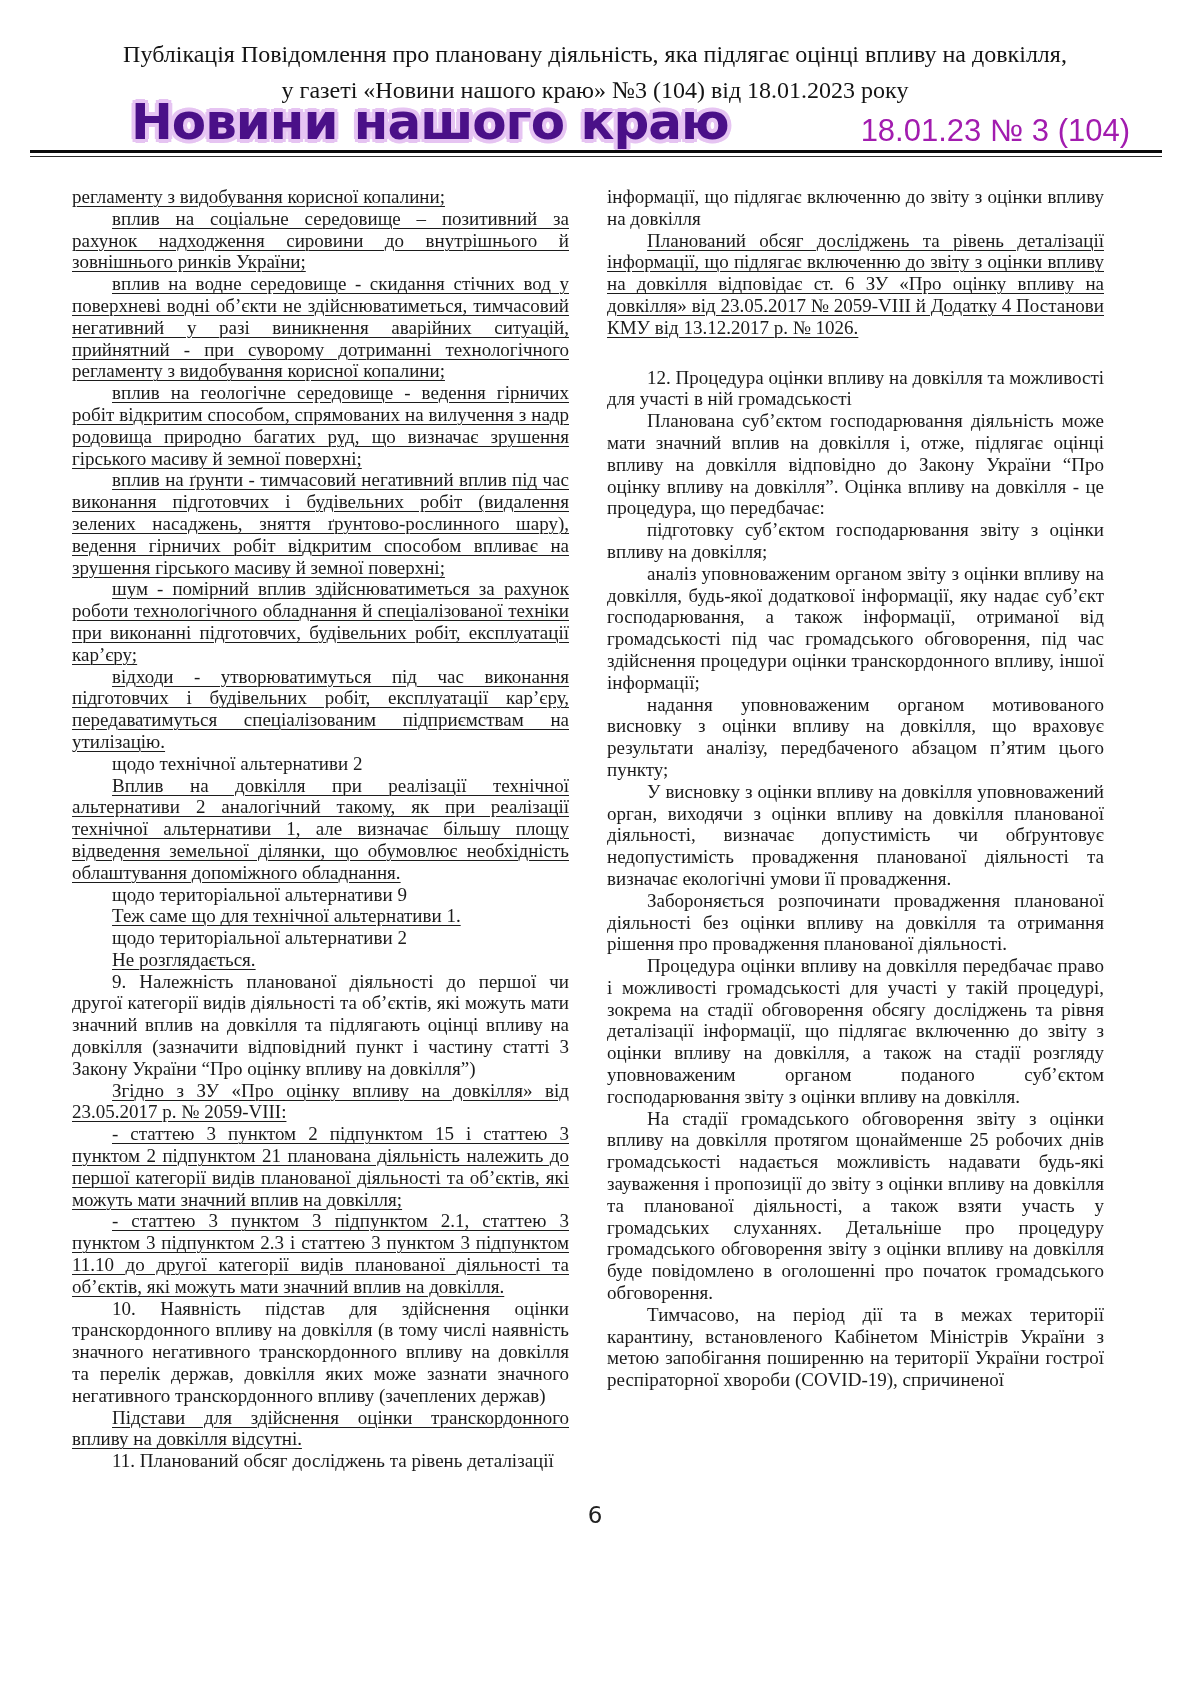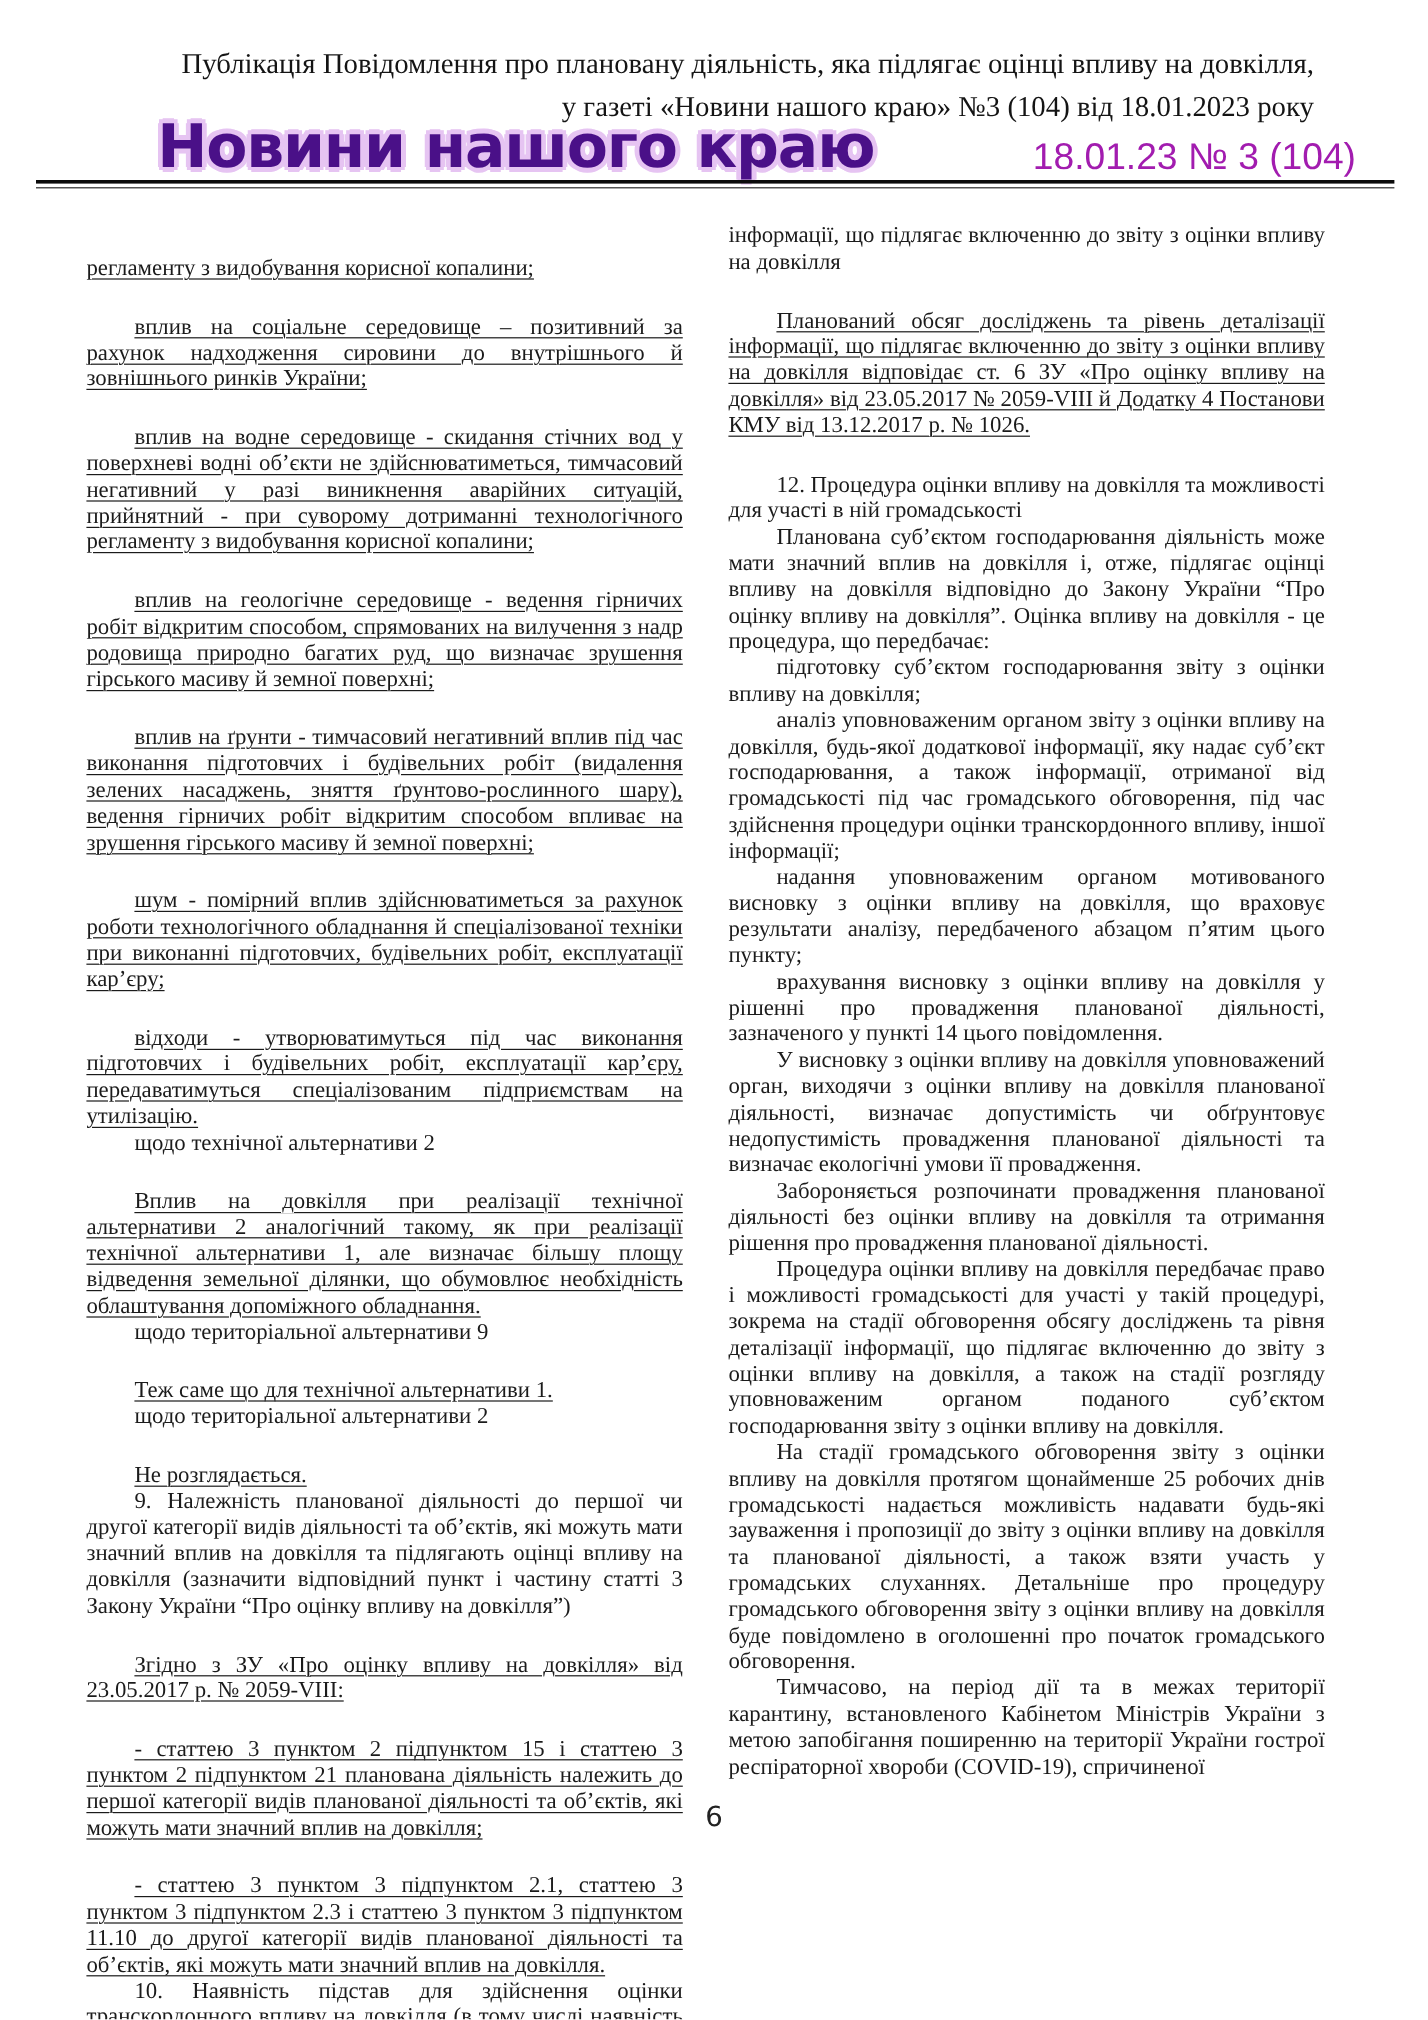--- a/index.html
+++ b/index.html
@@ -6,21 +6,21 @@
   .page{
     position:relative;
     width:1190px;height:1683px;
     background:#ffffff;
     font-family:"Liberation Serif", serif;
     color:#1b1b1b;
     overflow:hidden;
   }
   .header{
     position:absolute;top:36px;left:95px;width:1000px;
-    text-align:right;
+    text-align:center;
     font-size:24px;line-height:36px;
     color:#141414;
   }
   .masthead{
     position:absolute;top:94px;left:86px;
     font-family:"DejaVu Sans", sans-serif;
     font-weight:bold;
     font-size:50px;line-height:56px;
     letter-spacing:-1px;
     color:#4a1088;
@@ -48,21 +48,21 @@
   .col{
     position:absolute;top:186px;width:497px;
     font-size:19px;line-height:21.8px;
     text-align:justify;
     color:#1b1b1b;
   }
   .col-left{left:72px;}
   .col-right{left:607px;}
   .col p{margin:0;padding:0;}
   .col p.ind{text-indent:40px;}
-  .col p.u{text-decoration:underline;text-underline-offset:3px;text-decoration-thickness:1px;margin-top:27px;}
+  .col p.u{text-decoration:underline;text-underline-offset:3px;text-decoration-thickness:1px;}
   .col p.gap{margin-top:28px;}
   .pageno{
     position:absolute;top:1502px;left:0;width:100%;
     text-align:center;
     font-family:"DejaVu Sans", sans-serif;
     font-size:23px;color:#222;
   }
 </style>
 </head>
 <body>
@@ -105,21 +105,20 @@
     </div>
 
   <div class="col col-right">
       <p class="">інформації, що підлягає включенню до звіту з оцінки впливу на довкілля</p>
       <p class="ind u ">Планований обсяг досліджень та рівень деталізації інформації, що підлягає включенню до звіту з оцінки впливу на довкілля відповідає ст. 6 ЗУ «Про оцінку впливу на довкілля» від 23.05.2017 № 2059-VIII й Додатку 4 Постанови КМУ від 13.12.2017 р. № 1026.</p>
       <p class="ind gap">12. Процедура оцінки впливу на довкілля та можливості для участі в ній громадськості</p>
       <p class="ind ">Планована суб’єктом господарювання діяльність може мати значний вплив на довкілля і, отже, підлягає оцінці впливу на довкілля відповідно до Закону України “Про оцінку впливу на довкілля”. Оцінка впливу на довкілля - це процедура, що передбачає:</p>
       <p class="ind ">підготовку суб’єктом господарювання звіту з оцінки впливу на довкілля;</p>
       <p class="ind ">аналіз уповноваженим органом звіту з оцінки впливу на довкілля, будь-якої додаткової інформації, яку надає суб’єкт господарювання, а також інформації, отриманої від громадськості під час громадського обговорення, під час здійснення процедури оцінки транскордонного впливу, іншої інформації;</p>
       <p class="ind ">надання уповноваженим органом мотивованого висновку з оцінки впливу на довкілля, що враховує результати аналізу, передбаченого абзацом п’ятим цього пункту;</p>
-      <p class="ind ">врахування висновку з оцінки впливу на довкілля у рішенні про провадження планованої діяльності, зазначеного у пункті 14 цього повідомлення.</p>
       <p class="ind ">У висновку з оцінки впливу на довкілля уповноважений орган, виходячи з оцінки впливу на довкілля планованої діяльності, визначає допустимість чи обґрунтовує недопустимість провадження планованої діяльності та визначає екологічні умови її провадження.</p>
       <p class="ind ">Забороняється розпочинати провадження планованої діяльності без оцінки впливу на довкілля та отримання рішення про провадження планованої діяльності.</p>
       <p class="ind ">Процедура оцінки впливу на довкілля передбачає право і можливості громадськості для участі у такій процедурі, зокрема на стадії обговорення обсягу досліджень та рівня деталізації інформації, що підлягає включенню до звіту з оцінки впливу на довкілля, а також на стадії розгляду уповноваженим органом поданого суб’єктом господарювання звіту з оцінки впливу на довкілля.</p>
       <p class="ind ">На стадії громадського обговорення звіту з оцінки впливу на довкілля протягом щонайменше 25 робочих днів громадськості надається можливість надавати будь-які зауваження і пропозиції до звіту з оцінки впливу на довкілля та планованої діяльності, а також взяти участь у громадських слуханнях. Детальніше про процедуру громадського обговорення звіту з оцінки впливу на довкілля буде повідомлено в оголошенні про початок громадського обговорення.</p>
       <p class="ind ">Тимчасово, на період дії та в межах території карантину, встановленого Кабінетом Міністрів України з метою запобігання поширенню на території України гострої респіраторної хвороби (COVID-19), спричиненої</p>
     </div>
 
   <div class="pageno">6</div>
 
 </div>

